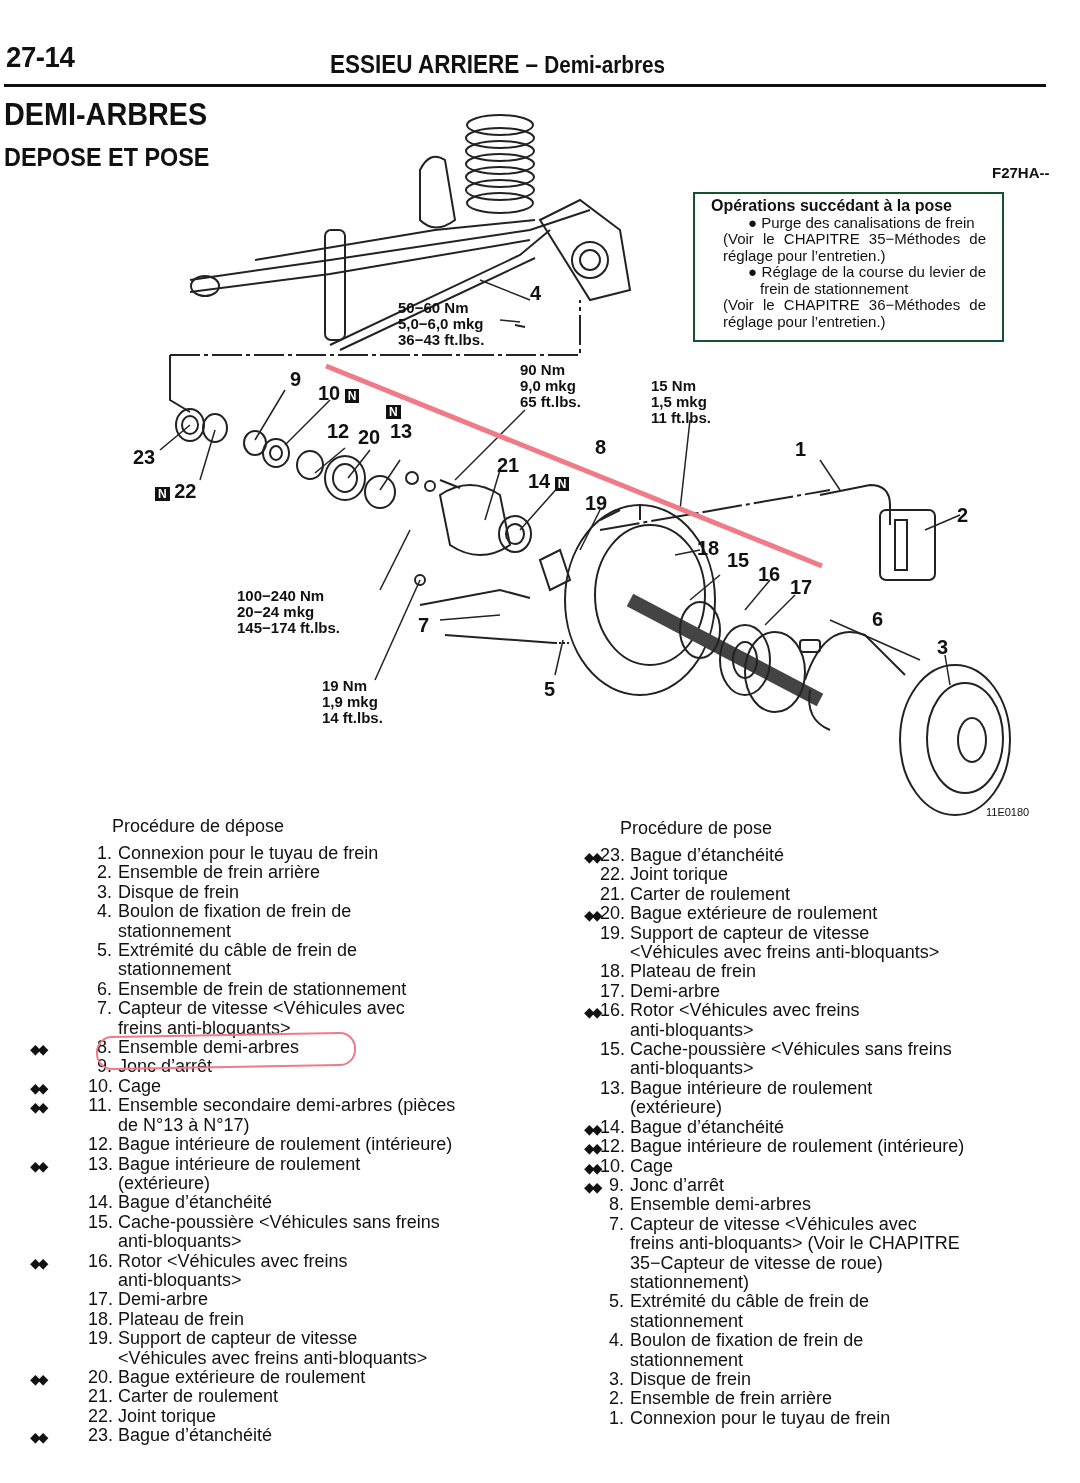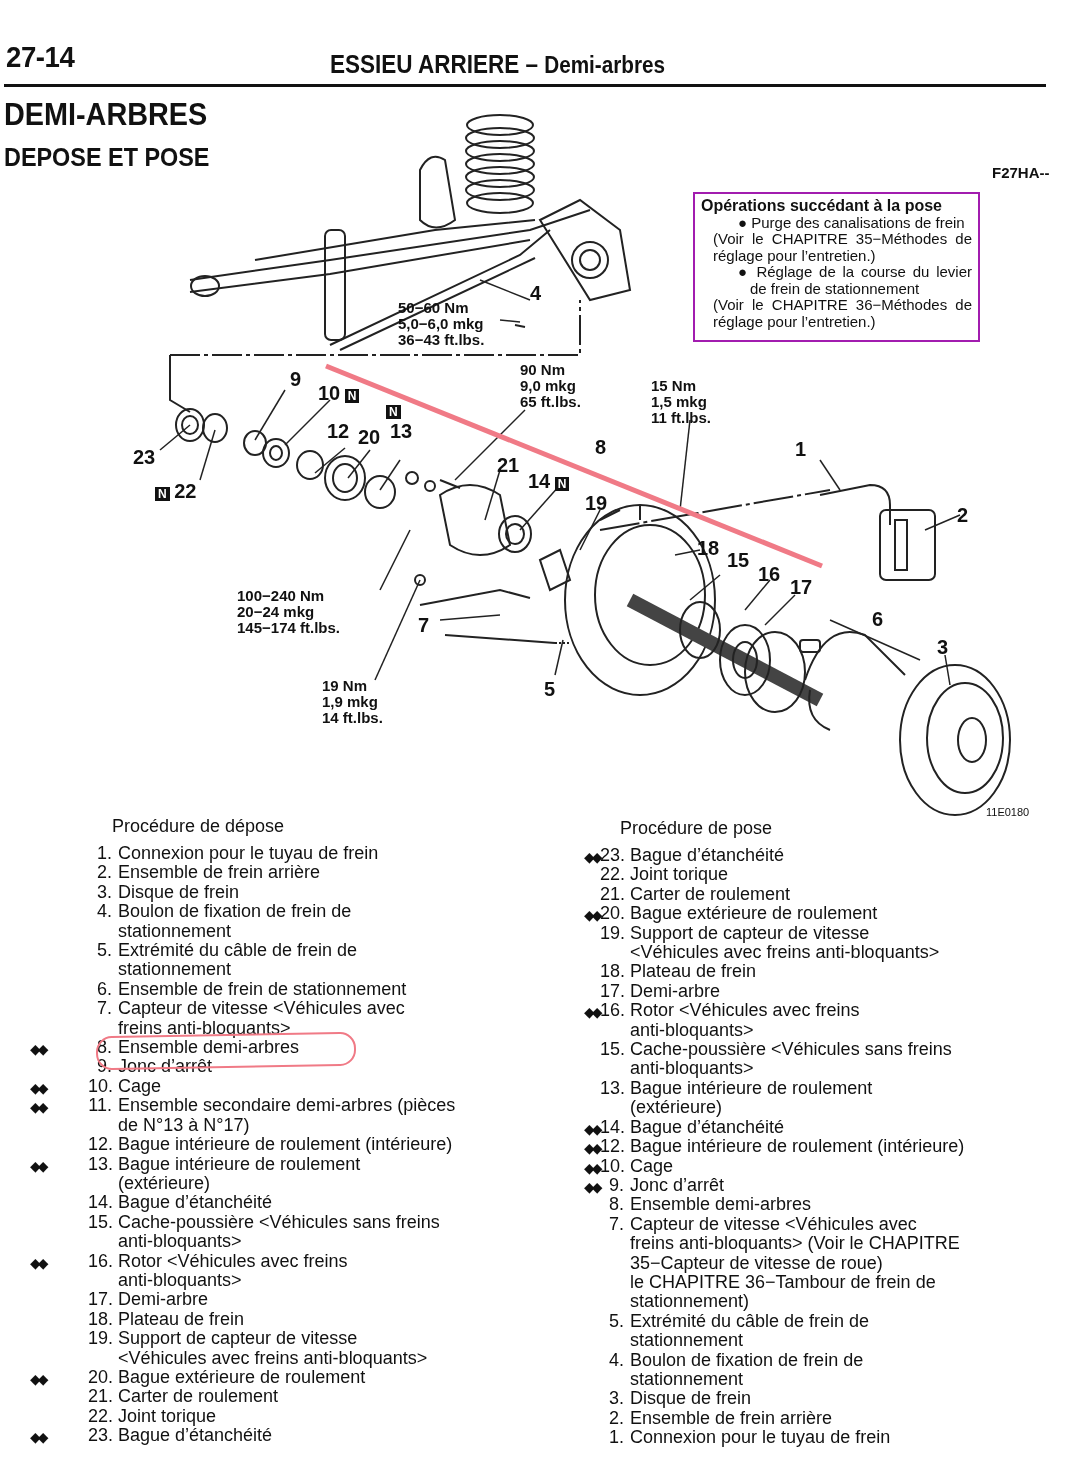--- a/index.html
+++ b/index.html
@@ -6,21 +6,21 @@
   body { width:1080px; height:1483px; position:relative; overflow:hidden; color:#111; font-family:"Liberation Sans", sans-serif; }
   .abs { position:absolute; }
   .hdr-num { left:6px; top:40px; font-size:30px; font-weight:bold; letter-spacing:-0.5px; transform:scaleX(0.92); transform-origin:left; }
   .hdr-title { left:330px; top:50px; font-size:25px; font-weight:bold; transform:scaleX(0.9); transform-origin:left; white-space:nowrap; }
   .hdr-title .sub { font-size:23px; }
   .hdr-rule { left:4px; top:84px; width:1042px; height:3px; background:#111; }
   .title1 { left:4px; top:96px; font-size:32px; font-weight:bold; transform:scaleX(0.9); transform-origin:left; }
   .title2 { left:4px; top:142px; font-size:26px; font-weight:bold; transform:scaleX(0.9); transform-origin:left; }
   .figcode { left:992px; top:164px; font-size:15px; font-weight:bold; }
   .figcode2 { left:986px; top:806px; font-size:11px; font-weight:normal; }
-  .opbox { left:693px; top:192px; width:287px; height:150px; border:2px solid #a21caf; padding:4px 6px; box-sizing:border-box; font-size:15px; line-height:16.5px; }
+  .opbox { left:693px; top:192px; width:311px; height:150px; border:2px solid #14532d; padding:4px 16px; box-sizing:border-box; font-size:15px; line-height:16.5px; }
   .opbox .h { font-weight:bold; font-size:16px; }
   .opbox .b { padding-left:12px; text-indent:-12px; text-align:justify;margin-left:37px; }
   .opbox .c { padding-left:12px; text-align:justify; }
   .lbl { font-weight:bold; font-size:20px; }
   .torque { font-weight:bold; font-size:15px; line-height:16px; }
   .nbox { display:inline-block; background:#111; color:#fff; font-size:12px; font-weight:bold; padding:0 3px; line-height:14px; vertical-align:middle; }
   .proc-h { font-weight:normal; font-size:18px; }
   .list { font-size:18px; line-height:19.4px; }
   .row { position:relative; white-space:nowrap; }
   .row .n { display:inline-block; width:24px; text-align:right; }
@@ -282,21 +282,20 @@
     <div class="row"><span class="n">13.</span><span class="t">Bague intérieure de roulement</span></div>
     <div class="row"><span class="t cont">(extérieure)</span></div>
     <div class="row"><span class="arrows" style="left: -16px; top: 2px;">◆◆</span><span class="n">14.</span><span class="t">Bague d’étanchéité</span></div>
     <div class="row"><span class="arrows" style="left: -16px; top: 2px;">◆◆</span><span class="n">12.</span><span class="t">Bague intérieure de roulement (intérieure)</span></div>
     <div class="row"><span class="arrows" style="left: -16px; top: 2px;">◆◆</span><span class="n">10.</span><span class="t">Cage</span></div>
     <div class="row"><span class="arrows" style="left: -16px; top: 2px;">◆◆</span><span class="n">9.</span><span class="t">Jonc d’arrêt</span></div>
     <div class="row"><span class="n">8.</span><span class="t">Ensemble demi-arbres</span></div>
     <div class="row"><span class="n">7.</span><span class="t">Capteur de vitesse &lt;Véhicules avec</span></div>
     <div class="row"><span class="t cont">freins anti-bloquants&gt; (Voir le CHAPITRE</span></div>
     <div class="row"><span class="t cont">35−Capteur de vitesse de roue)</span></div>
-    <div class="row"><span class="t cont">le CHAPITRE 36−Tambour de frein de</span></div>
     <div class="row"><span class="t cont">stationnement)</span></div>
     <div class="row"><span class="n">5.</span><span class="t">Extrémité du câble de frein de</span></div>
     <div class="row"><span class="t cont">stationnement</span></div>
     <div class="row"><span class="n">4.</span><span class="t">Boulon de fixation de frein de</span></div>
     <div class="row"><span class="t cont">stationnement</span></div>
     <div class="row"><span class="n">3.</span><span class="t">Disque de frein</span></div>
     <div class="row"><span class="n">2.</span><span class="t">Ensemble de frein arrière</span></div>
     <div class="row"><span class="n">1.</span><span class="t">Connexion pour le tuyau de frein</span></div>
   </div>
 

